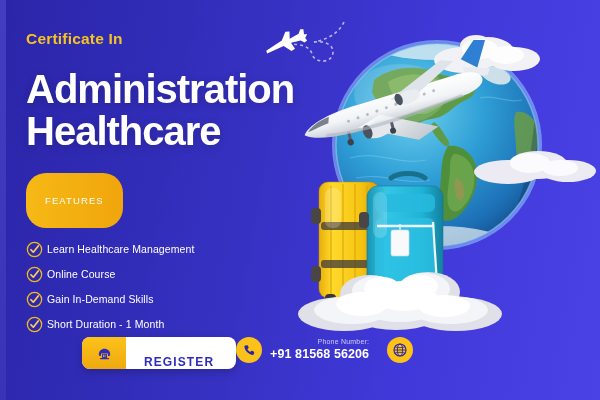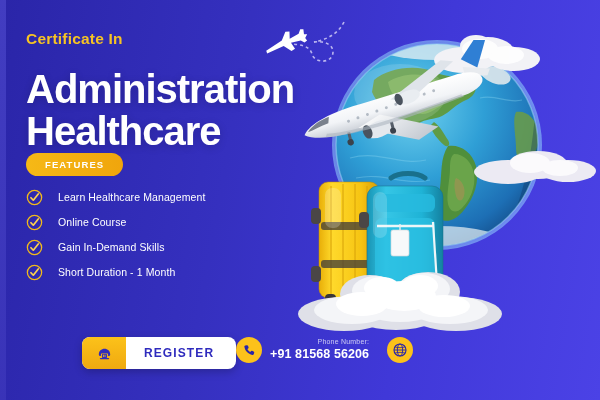--- a/index.html
+++ b/index.html
@@ -44,41 +44,41 @@
     letter-spacing: .2px; margin-bottom: 20px;
   }
   .headline {
     color: #ffffff; font-size: 40px; font-weight: bold;
     line-height: 1.06; letter-spacing: -1px;
     text-shadow: 0 2px 8px rgba(0,0,0,.18);
   }
   .headline .l2 { display: block; }
 
   .features-badge {
-    display: inline-block; 
+    display: inline-block; margin-top: 20px;
     background: linear-gradient(90deg, #f6b916, #f0a50c);
-    color: #ffffff; font-size: 9.5px; font-weight: bold;
+    color: #ffffff; font-size: 9.5px; font-weight: normal;
     letter-spacing: 1.1px;
-    padding: 6px 19px; border-radius: 20px;
+    padding: 22px 19px; border-radius: 20px;
   }
 
   .feature-list { margin-top: 13px; }
   .feature-item {
-    display: flex; align-items: center; gap: 15px;
+    display: flex; align-items: center; gap: 4px;
     margin-bottom: 8px;
   }
   .check-icon { width: 17px; height: 17px; flex: 0 0 17px; display: block; }
   .feature-label {
     color: #ffffff; font-size: 10.5px; letter-spacing: .1px;
   }
 
   
   .register-btn {
     position: absolute; left: 82px; top: 337px; z-index: 7;
-    display: flex; align-items: center;
+    display: flex; align-items: flex-end;
     height: 32px; border-radius: 8px; overflow: hidden;
     background: #ffffff;
     box-shadow: 0 3px 9px rgba(0,0,0,.22);
   }
   .register-icon-box {
     width: 44px; height: 100%;
     background: linear-gradient(180deg, #fcc21a, #efa910);
     display: flex; align-items: center; justify-content: center;
   }
   .register-label {

